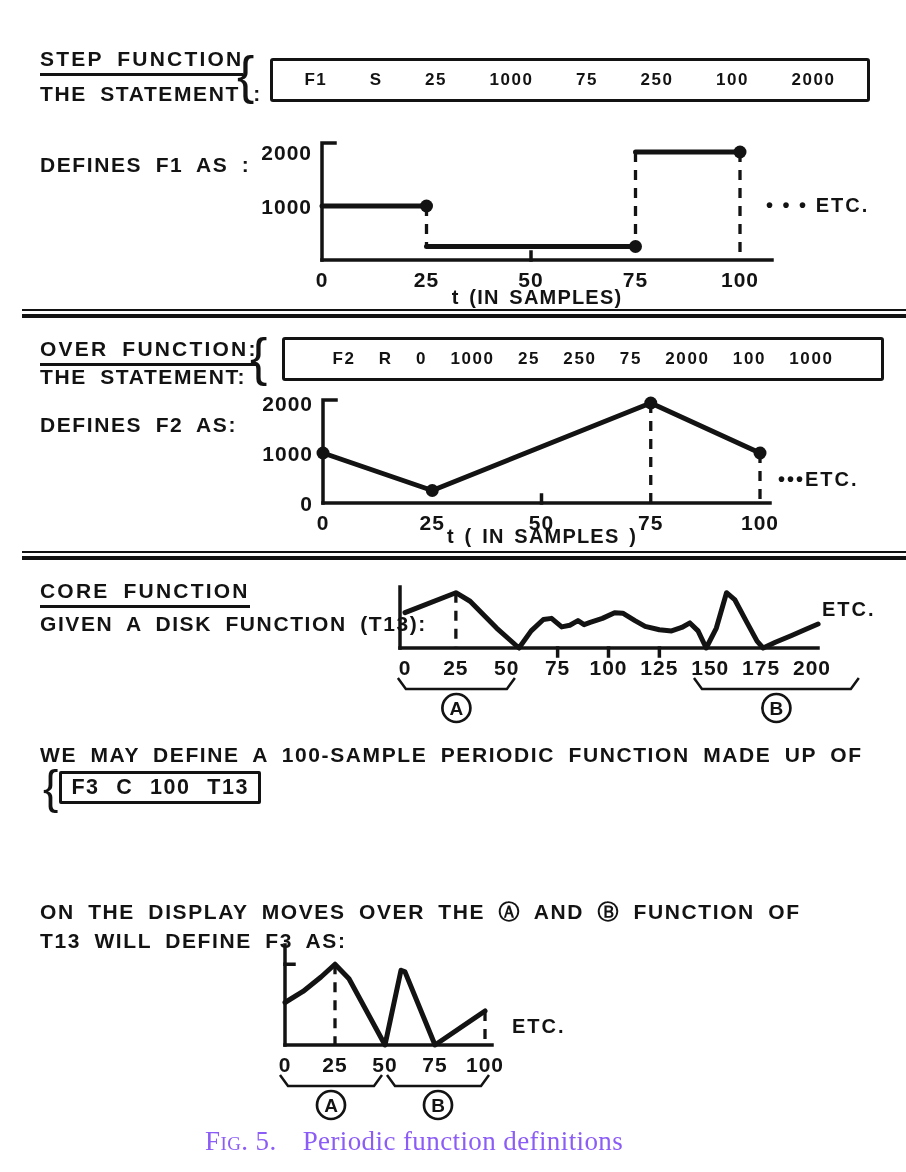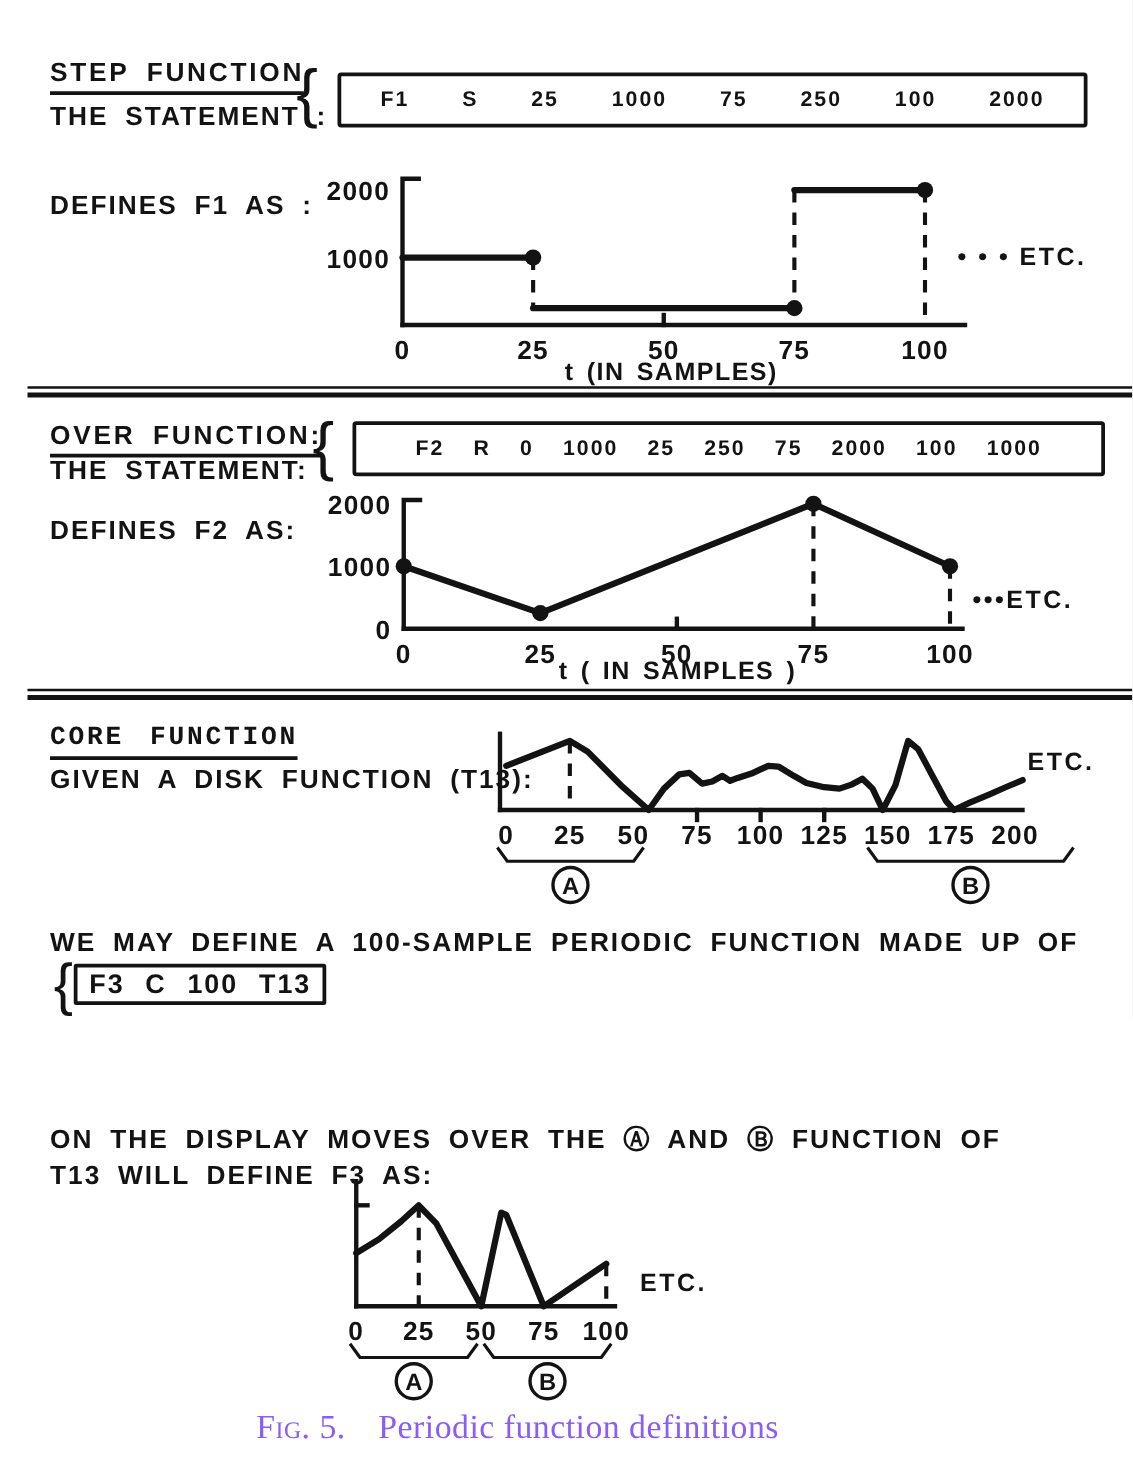--- a/index.html
+++ b/index.html
@@ -54,21 +54,21 @@
   <div class="t title" style="left:40px;top:321px;">OVER FUNCTION:</div>
   <div class="t" style="left:40px;top:349px;">THE STATEMENT:</div>
   <div class="bigbrace" style="left:250px;top:334px;">{</div>
   <div class="stmtbox sp2" style="left:282px;top:337px;width:596px;height:38px;">
     <span>F2 R 0 1000 25 250 75 2000 100 1000</span>
   </div>
   <div class="t" style="left:40px;top:397px;">DEFINES F2 AS:</div>
 
   <div class="rule2" style="top:551px;"></div>
 
-  <div class="t title" style="left:40px;top:563px;font-family:Liberation Mono, monospace;">CORE FUNCTION</div>
+  <div class="t title" style="left:40px;top:563px;">CORE FUNCTION</div>
   <div class="t" style="left:40px;top:596px;">GIVEN A DISK FUNCTION (T13):</div>
 
   <div class="t" style="left:40px;top:727px;">WE MAY DEFINE A 100-SAMPLE PERIODIC FUNCTION MADE UP OF</div>
   <div class="t pline" style="left:40px;top:750px;">
     <span class="ibrace">{</span>
     <span class="box3">F3 C 100 T13</span>
   </div>
 
   <div class="t" style="left:40px;top:884px;">ON THE DISPLAY MOVES OVER THE Ⓐ AND Ⓑ FUNCTION OF</div>
   <div class="t" style="left:40px;top:913px;">T13 WILL DEFINE F3 AS:</div>

